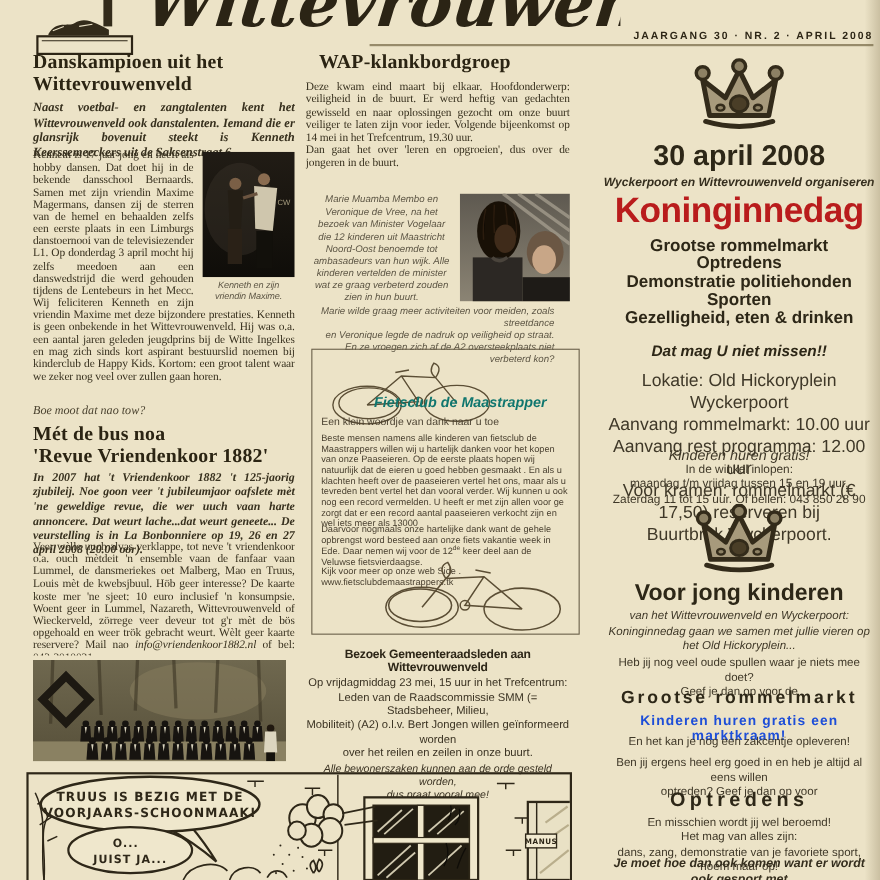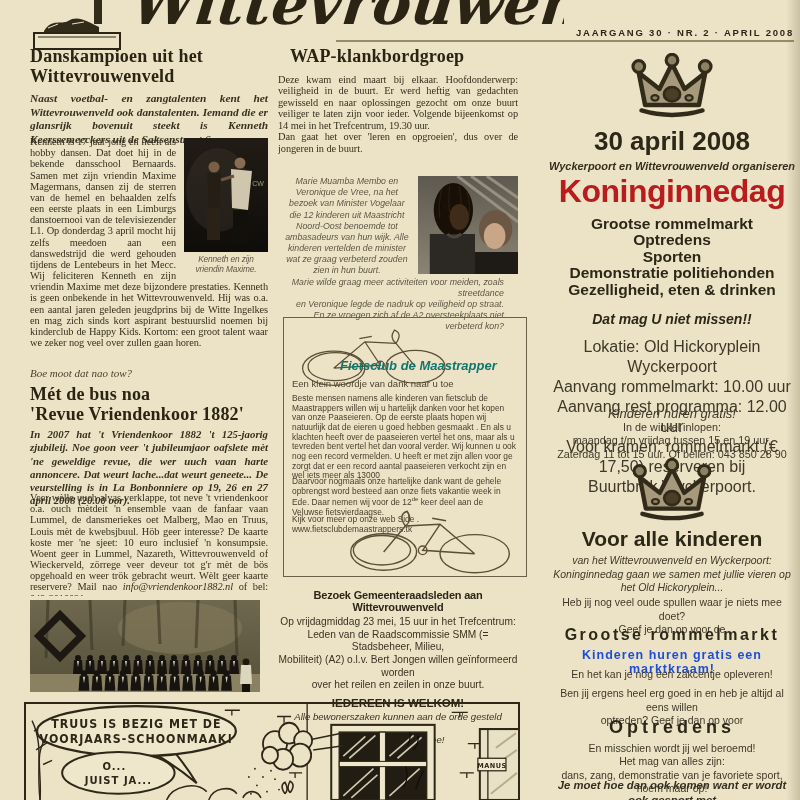--- a/index.html
+++ b/index.html
@@ -283,21 +283,20 @@
         </g>
       </svg>
     </div>
 
     <div id="raad">
       <div id="raad-title">Bezoek Gemeenteraadsleden aan Wittevrouwenveld</div>
       <div id="raad-body" class="prelines">Op vrijdagmiddag 23 mei, 15 uur in het Trefcentrum:
 Leden van de Raadscommissie SMM (= Stadsbeheer, Milieu,
 Mobiliteit) (A2) o.l.v. Bert Jongen willen geïnformeerd worden
 over het reilen en zeilen in onze buurt.</div>
-      <div id="raad-welkom">IEDEREEN IS WELKOM!</div>
       <div id="raad-note" class="prelines">Alle bewonerszaken kunnen aan de orde gesteld worden,
 dus praat vooral mee!</div>
     </div>
   </div>
 
   <div id="col-right">
     <div class="blk" id="r-crown1">
       <svg class="crown" width="92" height="70" viewBox="0 0 100 78">
         <path d="M20,58 L13,22 L36,40 L50,12 L64,40 L87,22 L80,58 Z" fill="#a79a7c" stroke="#332b1a" stroke-width="5" stroke-linejoin="round"></path>
         <circle cx="13" cy="15" r="6.5" fill="#8d8164" stroke="#332b1a" stroke-width="3.5"></circle>
@@ -308,22 +307,22 @@
         <ellipse cx="69" cy="50" rx="4" ry="3" fill="#8d8164" stroke="#332b1a" stroke-width="2.5"></ellipse>
         <path d="M16,64 Q50,74 84,64" fill="none" stroke="#332b1a" stroke-width="5" stroke-linecap="round"></path>
       </svg>
     </div>
     <div class="blk" id="r-date">30 april 2008</div>
     <div class="blk" id="r-org">Wyckerpoort en Wittevrouwenveld organiseren</div>
     <div class="blk" id="r-ktitle">Koninginnedag</div>
     <div class="blk" id="r-items">
       <div>Grootse rommelmarkt</div>
       <div>Optredens</div>
+      <div>Demonstratie politiehonden</div>
       <div>Sporten</div>
-      <div>Demonstratie politiehonden</div>
       <div>Gezelligheid, eten &amp; drinken</div>
     </div>
     <div class="blk" id="r-missen">Dat mag U niet missen!!</div>
     <div class="blk prelines" id="r-details">Lokatie: Old Hickoryplein Wyckerpoort
 Aanvang rommelmarkt: 10.00 uur
 Aanvang rest programma: 12.00 uur
 Voor kramen: rommelmarkt (€ 17,50) reserveren bij
 Buurtbrök Wyckerpoort.</div>
     <div class="blk" id="r-gratis">Kinderen huren gratis!</div>
     <div class="blk prelines" id="r-winkel">In de winkel inlopen:
@@ -335,21 +334,21 @@
         <path d="M20,58 L13,22 L36,40 L50,12 L64,40 L87,22 L80,58 Z" fill="#a79a7c" stroke="#332b1a" stroke-width="5" stroke-linejoin="round"></path>
         <circle cx="13" cy="15" r="6.5" fill="#8d8164" stroke="#332b1a" stroke-width="3.5"></circle>
         <circle cx="50" cy="8" r="6.5" fill="#8d8164" stroke="#332b1a" stroke-width="3.5"></circle>
         <circle cx="87" cy="15" r="6.5" fill="#8d8164" stroke="#332b1a" stroke-width="3.5"></circle>
         <ellipse cx="50" cy="46" rx="9" ry="8" fill="#4a3e27" stroke="#332b1a" stroke-width="3"></ellipse>
         <ellipse cx="31" cy="50" rx="4" ry="3" fill="#8d8164" stroke="#332b1a" stroke-width="2.5"></ellipse>
         <ellipse cx="69" cy="50" rx="4" ry="3" fill="#8d8164" stroke="#332b1a" stroke-width="2.5"></ellipse>
         <path d="M16,64 Q50,74 84,64" fill="none" stroke="#332b1a" stroke-width="5" stroke-linecap="round"></path>
       </svg>
     </div>
-    <div class="blk" id="r-ktitle2">Voor alle kinderen</div>
+    <div class="blk" id="r-ktitle2">Voor jong kinderen</div>
     <div class="blk prelines" id="r-intro2">van het Wittevrouwenveld en Wyckerpoort:
 Koninginnedag gaan we samen met jullie vieren op
 het Old Hickoryplein...</div>
     <div class="blk prelines" id="r-q1">Heb jij nog veel oude spullen waar je niets mee doet?
 Geef je dan op voor de</div>
     <div class="blk" id="r-rommel2">Grootse rommelmarkt</div>
     <div class="blk" id="r-kraam">Kinderen huren gratis een marktkraam!</div>
     <div class="blk" id="r-zak">En het kan je nog een zakcentje opleveren!</div>
     <div class="blk prelines" id="r-q2">Ben jij ergens heel erg goed in en heb je altijd al eens willen
 optreden? Geef je dan op voor</div>

